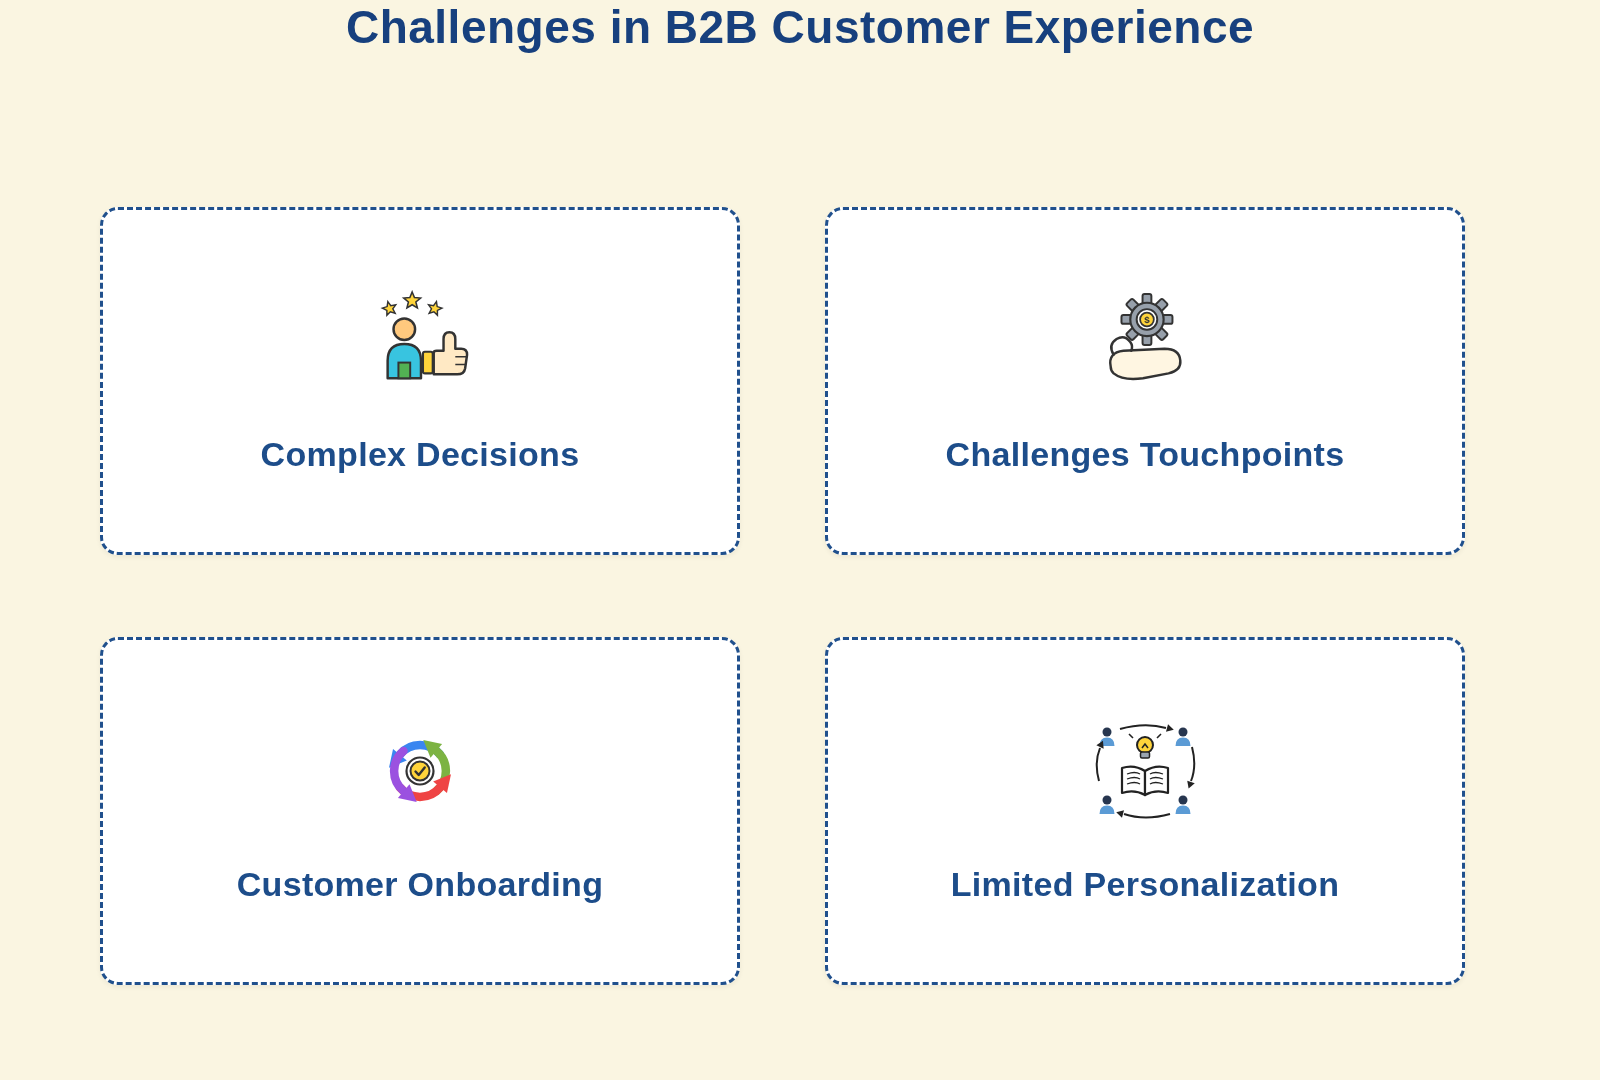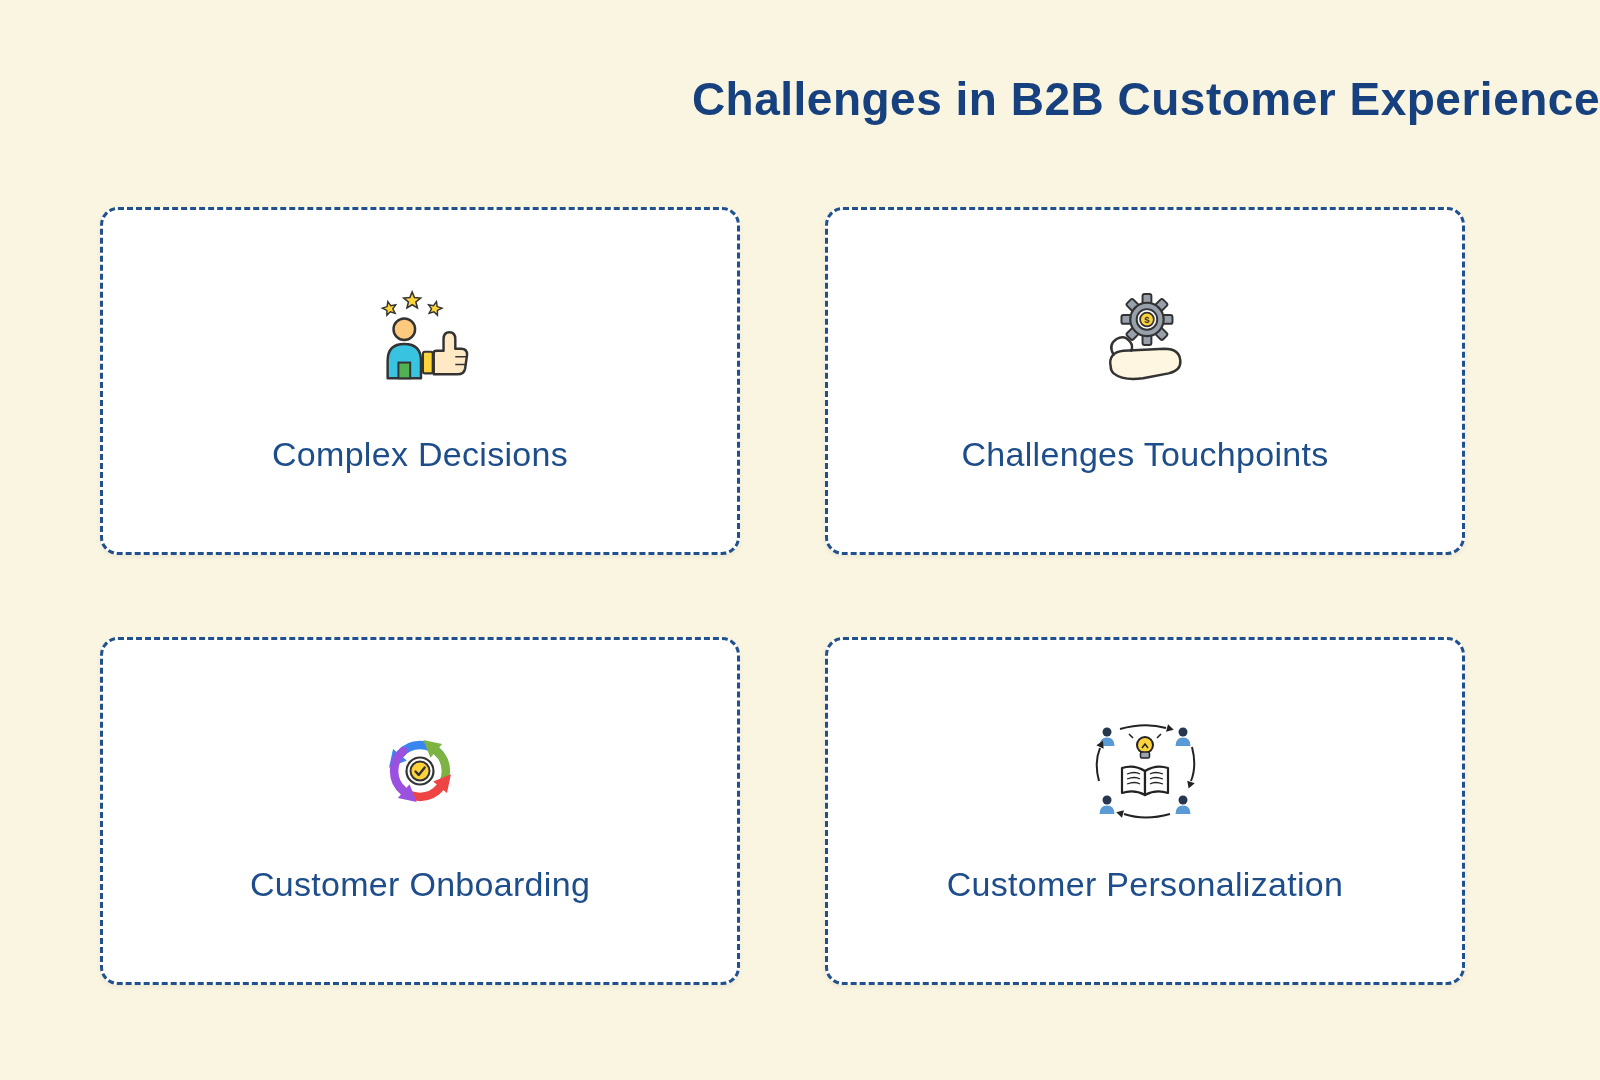--- a/index.html
+++ b/index.html
@@ -11,22 +11,21 @@
   }
   *{margin:0;padding:0;box-sizing:border-box;}
   html,body{width:1600px;height:1080px;}
   body{
     background:var(--background);
     font-family:"Liberation Sans", sans-serif;
     position:relative;
     overflow:hidden;
   }
   .page-title{
-    text-align:right;
-    margin-top:72px;
+    text-align:center;
     font-size:46px;
     font-weight:700;
     letter-spacing:0.5px;
     color:var(--title-text);
   }
   .cards-grid{
     position:absolute;
     left:100px;
     top:207px;
     display:grid;
@@ -48,21 +47,21 @@
     box-shadow:0 2px 5px rgba(0,0,0,0.06);
   }
   .card-icon{
     height:104px;
     display:flex;
     align-items:center;
     justify-content:center;
   }
   .card-label{
     font-size:34px;
-    font-weight:400;
+    font-weight:700;
     color:var(--card-label);
     letter-spacing:0.3px;
   }
 </style>
 </head>
 <body>
 
 <h1 class="page-title">Challenges in B2B Customer Experience</h1>
 
 <div class="cards-grid">
@@ -172,16 +171,16 @@
         <circle cx="55" cy="24" r="8" fill="#FFD43B" stroke="#222" stroke-width="2"></circle>
         <path d="M52,27 L55,23 L58,27" fill="none" stroke="#222" stroke-width="1.5"></path>
         <rect x="50.5" y="31" width="9" height="6" rx="1.5" fill="#9AA5B1" stroke="#222" stroke-width="1.5"></rect>
 
         <path d="M55,50 Q44,43 32,47 L32,72 Q44,68 55,74 Z" fill="#FFFFFF" stroke="#222" stroke-width="2.2" stroke-linejoin="round"></path>
         <path d="M55,50 Q66,43 78,47 L78,72 Q66,68 55,74 Z" fill="#FFFFFF" stroke="#222" stroke-width="2.2" stroke-linejoin="round"></path>
         <path d="M37,53 Q45,50 50,53 M37,58 Q45,55 50,58 M37,63 Q45,60 50,63" fill="none" stroke="#222" stroke-width="1.3"></path>
         <path d="M73,53 Q65,50 60,53 M73,58 Q65,55 60,58 M73,63 Q65,60 60,63" fill="none" stroke="#222" stroke-width="1.3"></path>
       </svg>
     </span>
-    <div class="card-label">Customer Personalization</div>
+    <div class="card-label">Limited Personalization</div>
   </div>
 
 </div>
 
 </body></html>

